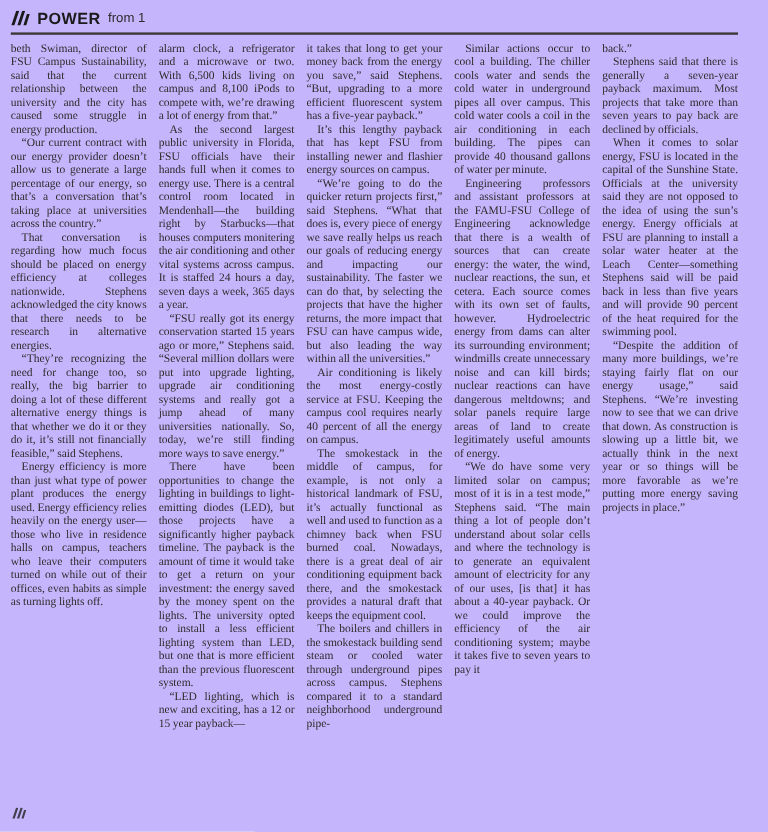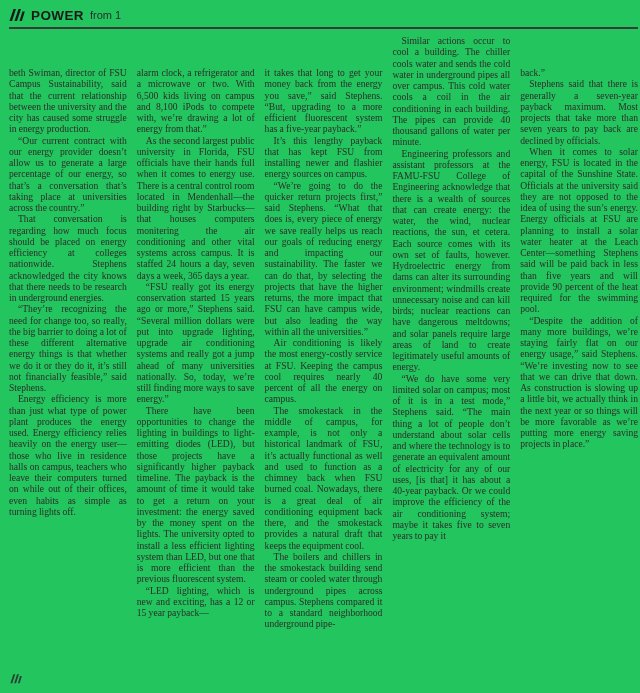--- a/index.html
+++ b/index.html
@@ -5,22 +5,22 @@
   html,body{margin:0;padding:0;}
   body{
     width:640px;height:693px;
     background:#edece9;
     font-family:"Liberation Serif","DejaVu Serif",serif;
     color:#2e2c2a;
   }
   .page{
     position:relative;width:640px;height:693px;
     overflow:hidden;box-sizing:border-box;
-    padding:6px 2px 0 9px;
-    background:#22c55e;
+    padding:6px 25px 0 9px;
+    background:#c4b5fd;
   }
   .jump-head{display:flex;align-items:center;gap:6px;height:18px;}
   .logo svg{display:block;}
   .head-title{
     font-family:"Liberation Sans",sans-serif;
     font-weight:bold;font-size:13.5px;letter-spacing:.4px;color:#1b1b1b;
   }
   .head-from{
     font-family:"Liberation Sans",sans-serif;
     font-size:11px;color:#2c2c2c;
@@ -30,21 +30,21 @@
     display:flex;gap:10px;margin-top:6px;height:654px;overflow:hidden;
   }
   .col{
     flex:1 1 0;min-width:0;
     text-align:justify;
     font-size:9.6px;line-height:11.25px;
     hyphens:auto;-webkit-hyphens:auto;
     word-spacing:-0.2px;
   }
   .col p{margin:0;text-indent:9px;}
-  .col p.cont{text-indent:0;margin-top:32px;}
+  .col p.cont{text-indent:0;}
   .end-mark{position:absolute;left:10px;bottom:5px;opacity:.85;}
 </style>
 </head>
 <body>
 
 <div class="page">
 
   <header class="jump-head">
     <span class="logo">
       <svg width="16" height="13" viewBox="0 0 16 13" aria-hidden="true">
@@ -55,21 +55,21 @@
     <span class="head-from">from 1</span>
   </header>
 
   <div class="rule"></div>
 
   <div class="columns">
 
     <div class="col">
       <p class="cont">beth Swiman, director of FSU Campus Sustainability, said that the current relationship between the university and the city has caused some struggle in energy production.</p>
       <p>“Our current contract with our energy provider doesn’t allow us to generate a large percentage of our energy, so that’s a conversation that’s taking place at universities across the country.”</p>
-      <p>That conversation is regarding how much focus should be placed on energy efficiency at colleges nationwide. Stephens acknowledged the city knows that there needs to be research in underground energies.</p>
+      <p>That conversation is regarding how much focus should be placed on energy efficiency at colleges nationwide. Stephens acknowledged the city knows that there needs to be research in alternative energies.</p>
       <p>“They’re recognizing the need for change too, so really, the big barrier to doing a lot of these different alternative energy things is that whether we do it or they do it, it’s still not financially feasible,” said Stephens.</p>
       <p>Energy efficiency is more than just what type of power plant produces the energy used. Energy efficiency relies heavily on the energy user—those who live in residence halls on campus, teachers who leave their computers turned on while out of their offices, even habits as simple as turning lights off.</p>
     </div>
 
     <div class="col">
       <p class="cont">alarm clock, a refrigerator and a microwave or two. With 6,500 kids living on campus and 8,100 iPods to compete with, we’re drawing a lot of energy from that.”</p>
       <p>As the second largest public university in Florida, FSU officials have their hands full when it comes to energy use. There is a central control room located in Mendenhall—the building right by Starbucks—that houses computers monitering the air conditioning and other vital systems across campus.  It is staffed 24 hours a day, seven days a week, 365 days a year.</p>
       <p>“FSU really got its energy conservation started 15 years ago or more,” Stephens said. “Several million dollars were put into upgrade lighting, upgrade air conditioning systems and really got a jump ahead of many universities nationally. So, today, we’re still finding more ways to save energy.”</p>
       <p>There have been opportunities to change the lighting in buildings to light-emitting diodes (LED), but those projects have a significantly higher payback timeline.  The payback is the amount of time it would take to get a return on your investment: the energy saved by the money spent on the lights. The university opted to install a less efficient lighting system than LED, but one that is more efficient than the previous fluorescent system.</p>
       <p>“LED lighting, which is new and exciting, has a 12 or 15 year payback—</p>

